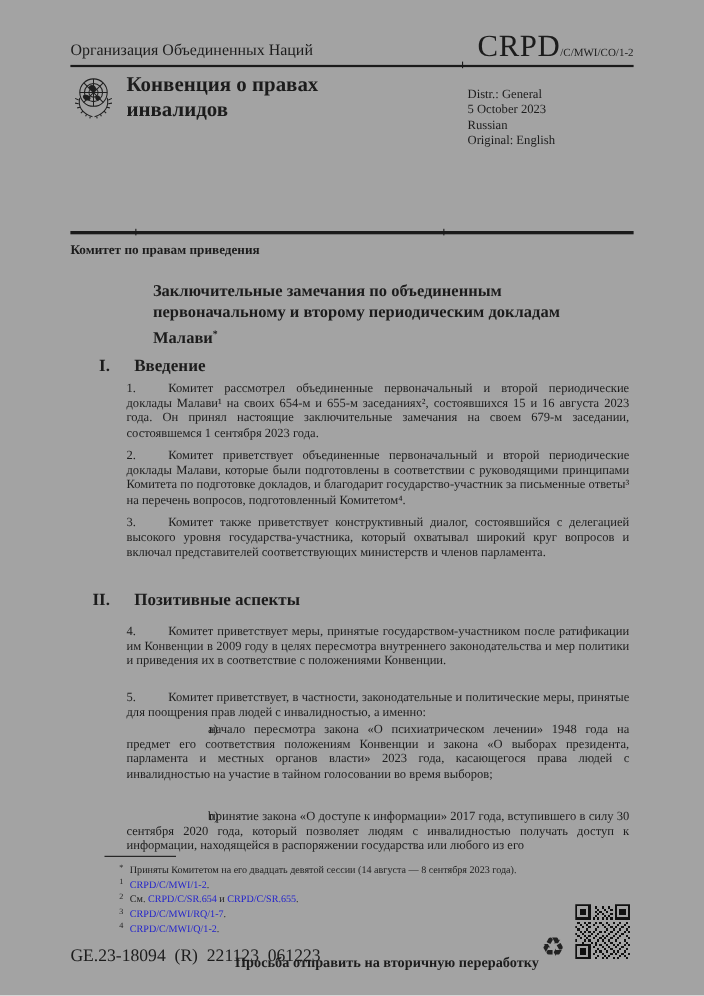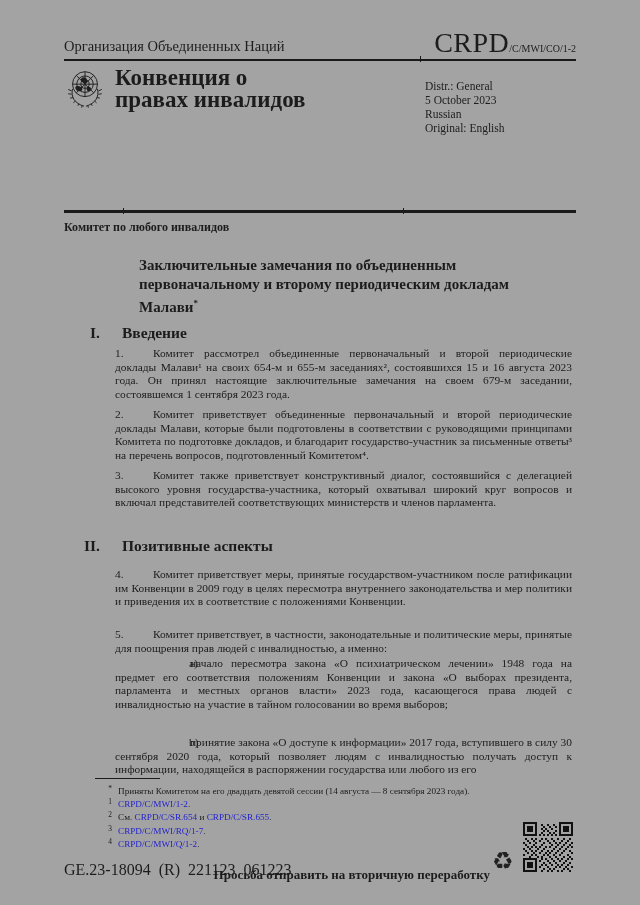--- a/index.html
+++ b/index.html
@@ -6,21 +6,21 @@
   .page{position:relative;width:640px;height:905px;background:#a3a3a3;overflow:hidden;
         font-family:"Liberation Serif","DejaVu Serif",serif;color:#1c1c1c;}
   
   .org{position:absolute;left:64px;top:38px;font-size:14.5px;}
   .sym{position:absolute;right:64px;top:27px;font-size:28px;letter-spacing:.5px;}
   .sym .suffix{font-size:10px;letter-spacing:0;}
   .rule{position:absolute;background:#1a1a1a;}
   .tick{position:absolute;width:1px;height:6px;background:#1a1a1a;}
   .emblem{position:absolute;left:62px;top:64px;}
   .conv-title{position:absolute;left:115px;top:67px;width:210px;
-              font-size:23px;font-weight:bold;line-height:22px;}
+              font-size:19px;font-weight:bold;line-height:22px;}
   .distr{position:absolute;left:425px;top:79px;font-size:11.5px;line-height:14px;}
   .committee{position:absolute;left:64px;top:220px;font-size:12px;font-weight:bold;}
   
   .doc-title{position:absolute;left:115px;top:256px;width:400px;
              font-size:15px;font-weight:bold;line-height:19px;margin-left:24px;}
   .doc-title sup{font-size:9px;}
   .sec{position:absolute;left:64px;font-size:15.5px;font-weight:bold;}
   .sec .rn{display:inline-block;width:36px;text-align:right;margin-right:22px;}
   
   .body{position:absolute;left:115px;width:457px;margin:0;text-align:justify;
@@ -74,21 +74,21 @@
     <div>Distr.: General</div>
     <div>5 October 2023</div>
     <div>Russian</div>
     <div>Original: English</div>
   </div>
 
   <div class="rule" style="left:64px;top:210px;width:512px;height:2.5px;"></div>
   <div class="tick" style="left:123px;top:208px;"></div>
   <div class="tick" style="left:403px;top:208px;"></div>
 
-  <div class="committee">Комитет по любого инвалидов</div>
+  <div class="committee">Комитет по правам приведения</div>
 
   <div class="doc-title"><span>Заключительные замечания по объединенным первоначальному и второму периодическим докладам Малави</span><sup>*</sup></div>
 
   <div class="sec" style="top:324px;"><span class="rn">I.</span><span>Введение</span></div>
 
   <p class="body" style="top:347px;"><span class="pnum">1.</span><span>Комитет рассмотрел объединенные первоначальный и второй периодические доклады Малави¹ на своих 654-м и 655-м заседаниях², состоявшихся 15 и 16 августа 2023 года. Он принял настоящие заключительные замечания на своем 679-м заседании, состоявшемся 1 сентября 2023 года.</span></p>
 
   <p class="body" style="top:408px;"><span class="pnum">2.</span><span>Комитет приветствует объединенные первоначальный и второй периодические доклады Малави, которые были подготовлены в соответствии с руководящими принципами Комитета по подготовке докладов, и благодарит государство-участник за письменные ответы³ на перечень вопросов, подготовленный Комитетом⁴.</span></p>
 
   <p class="body" style="top:469px;"><span class="pnum">3.</span><span>Комитет также приветствует конструктивный диалог, состоявшийся с делегацией высокого уровня государства-участника, который охватывал широкий круг вопросов и включал представителей соответствующих министерств и членов парламента.</span></p>

